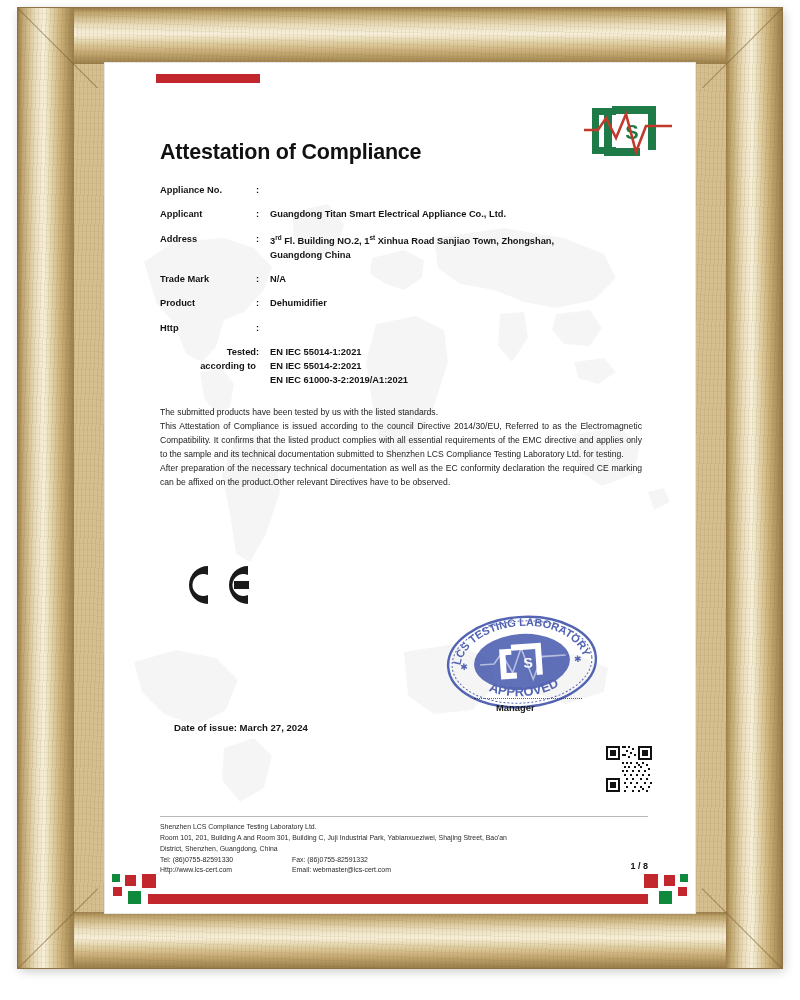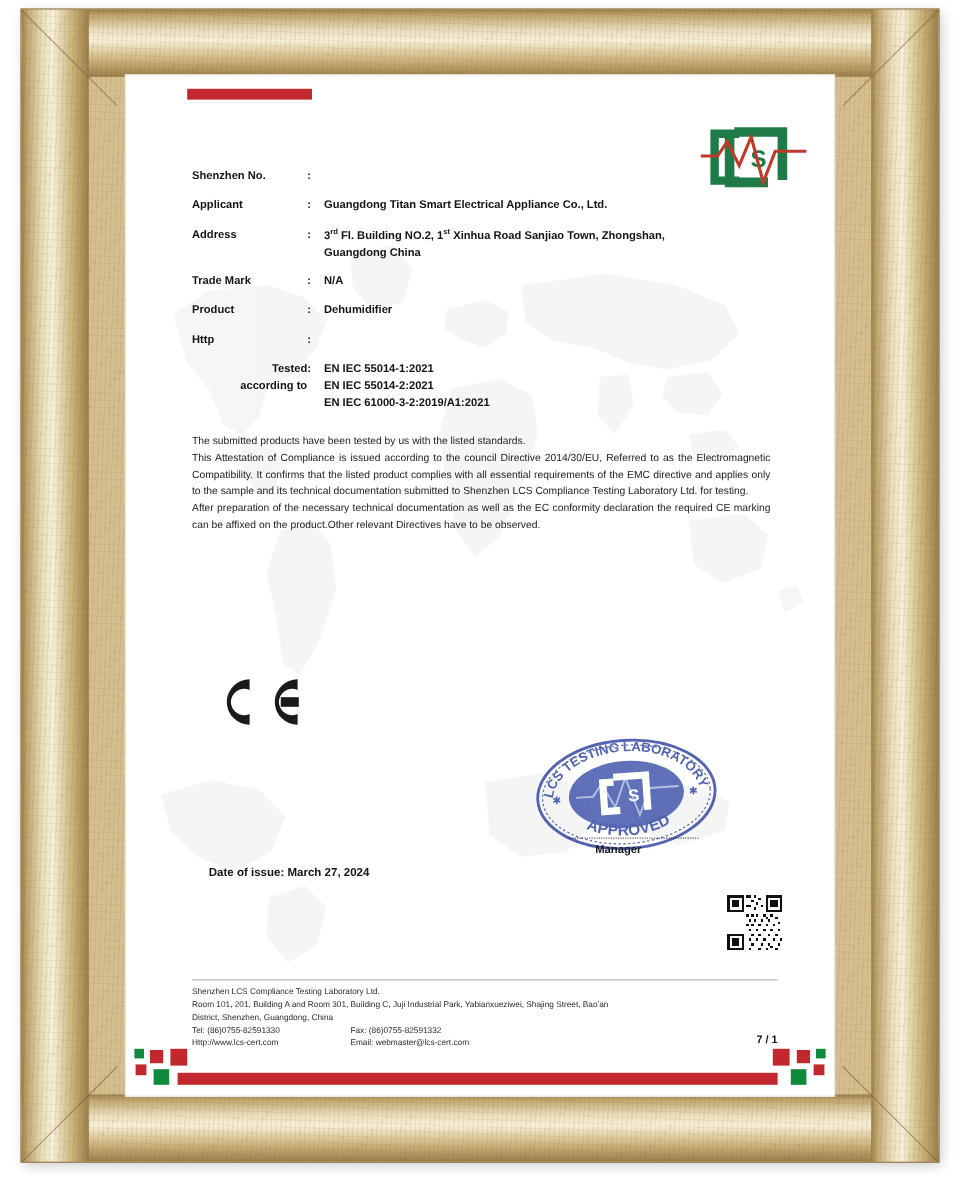--- a/index.html
+++ b/index.html
@@ -311,23 +311,24 @@
         <rect x="38" y="20" width="24" height="22" fill="#ffffff"></rect>
 
         <text x="50" y="39" font-family="'Liberation Sans', sans-serif" font-size="20" font-weight="bold" fill="#1e7a46" text-anchor="middle">S</text>
 
         <path d="M2 30 L16 30 L24 18 L34 38 L44 14 L54 52 L64 26 L90 26" fill="none" stroke="#c0392b" stroke-width="2.6" stroke-linejoin="miter"></path>
       </svg>
     </div>
 
     <div id="content">
 
+      <div id="doc-title">Attestation of Compliance</div>
 
       <div class="field-row">
-        <div class="field-label">Shenzhen No.</div>
+        <div class="field-label">Appliance No.</div>
         <div class="field-colon">:</div>
       </div>
 
       <div class="field-row">
         <div class="field-label">Applicant</div>
         <div class="field-colon">:</div>
         <div class="field-value">Guangdong Titan Smart Electrical Appliance Co., Ltd.</div>
       </div>
 
       <div class="field-row">
@@ -495,21 +496,21 @@
       <div class="foot-line">Room 101, 201, Building A and Room 301, Building C, Juji Industrial Park, Yabianxueziwei, Shajing Street, Bao'an</div>
       <div class="foot-line">District, Shenzhen, Guangdong, China</div>
       <div class="foot-cols">
         <div class="c1">Tel: (86)0755-82591330</div>
         <div class="c2">Fax: (86)0755-82591332</div>
       </div>
       <div class="foot-cols">
         <div class="c1">Http://www.lcs-cert.com</div>
         <div class="c2">Email: webmaster@lcs-cert.com</div>
       </div>
-      <div id="page-num">7 / 1</div>
+      <div id="page-num">1 / 8</div>
     </div>
 
     <div id="bottom-bar"></div>
 
     <div class="deco-left">
       <span class="sq sq-green" style="left:0; top:0; width:8px; height:8px;"></span>
       <span class="sq sq-red" style="left:13px; top:1px; width:11px; height:11px;"></span>
       <span class="sq sq-red" style="left:30px; top:0px; width:14px; height:14px;"></span>
       <span class="sq sq-red" style="left:1px; top:13px; width:9px; height:9px;"></span>
       <span class="sq sq-green" style="left:16px; top:17px; width:13px; height:13px;"></span>

